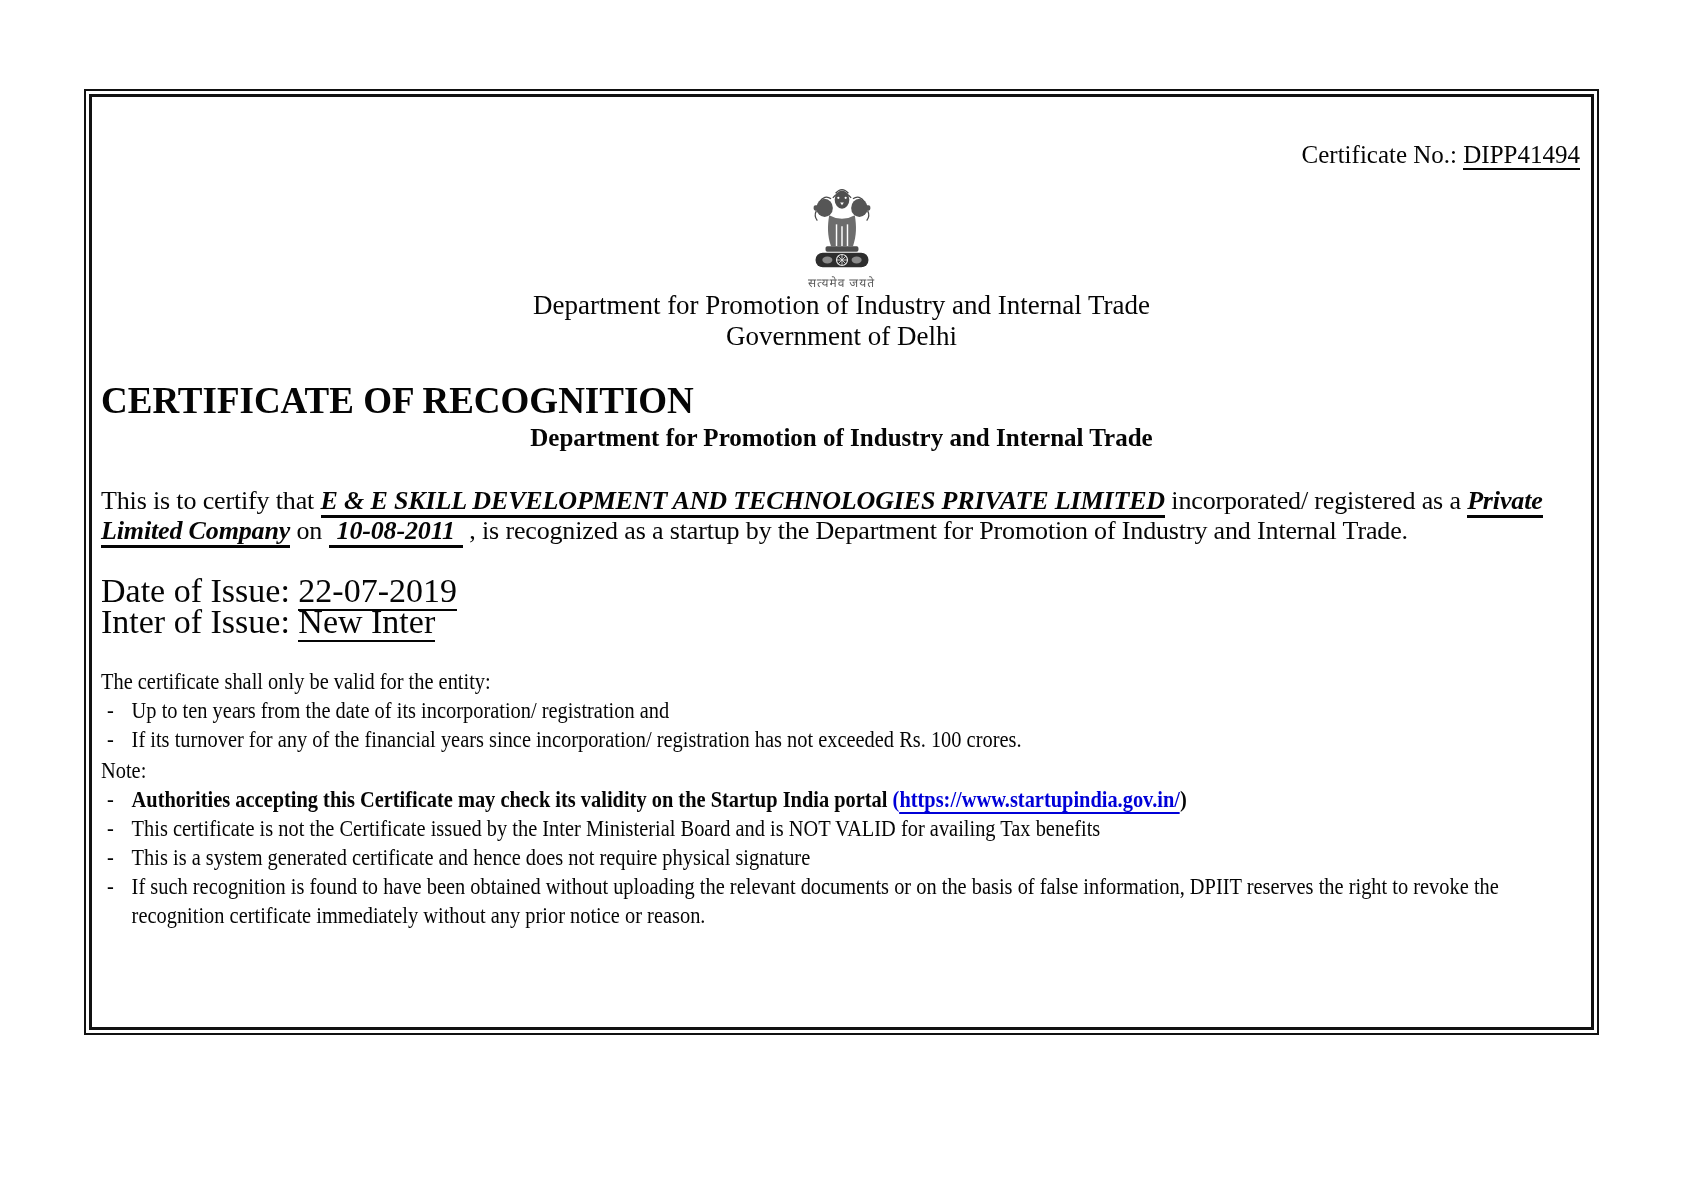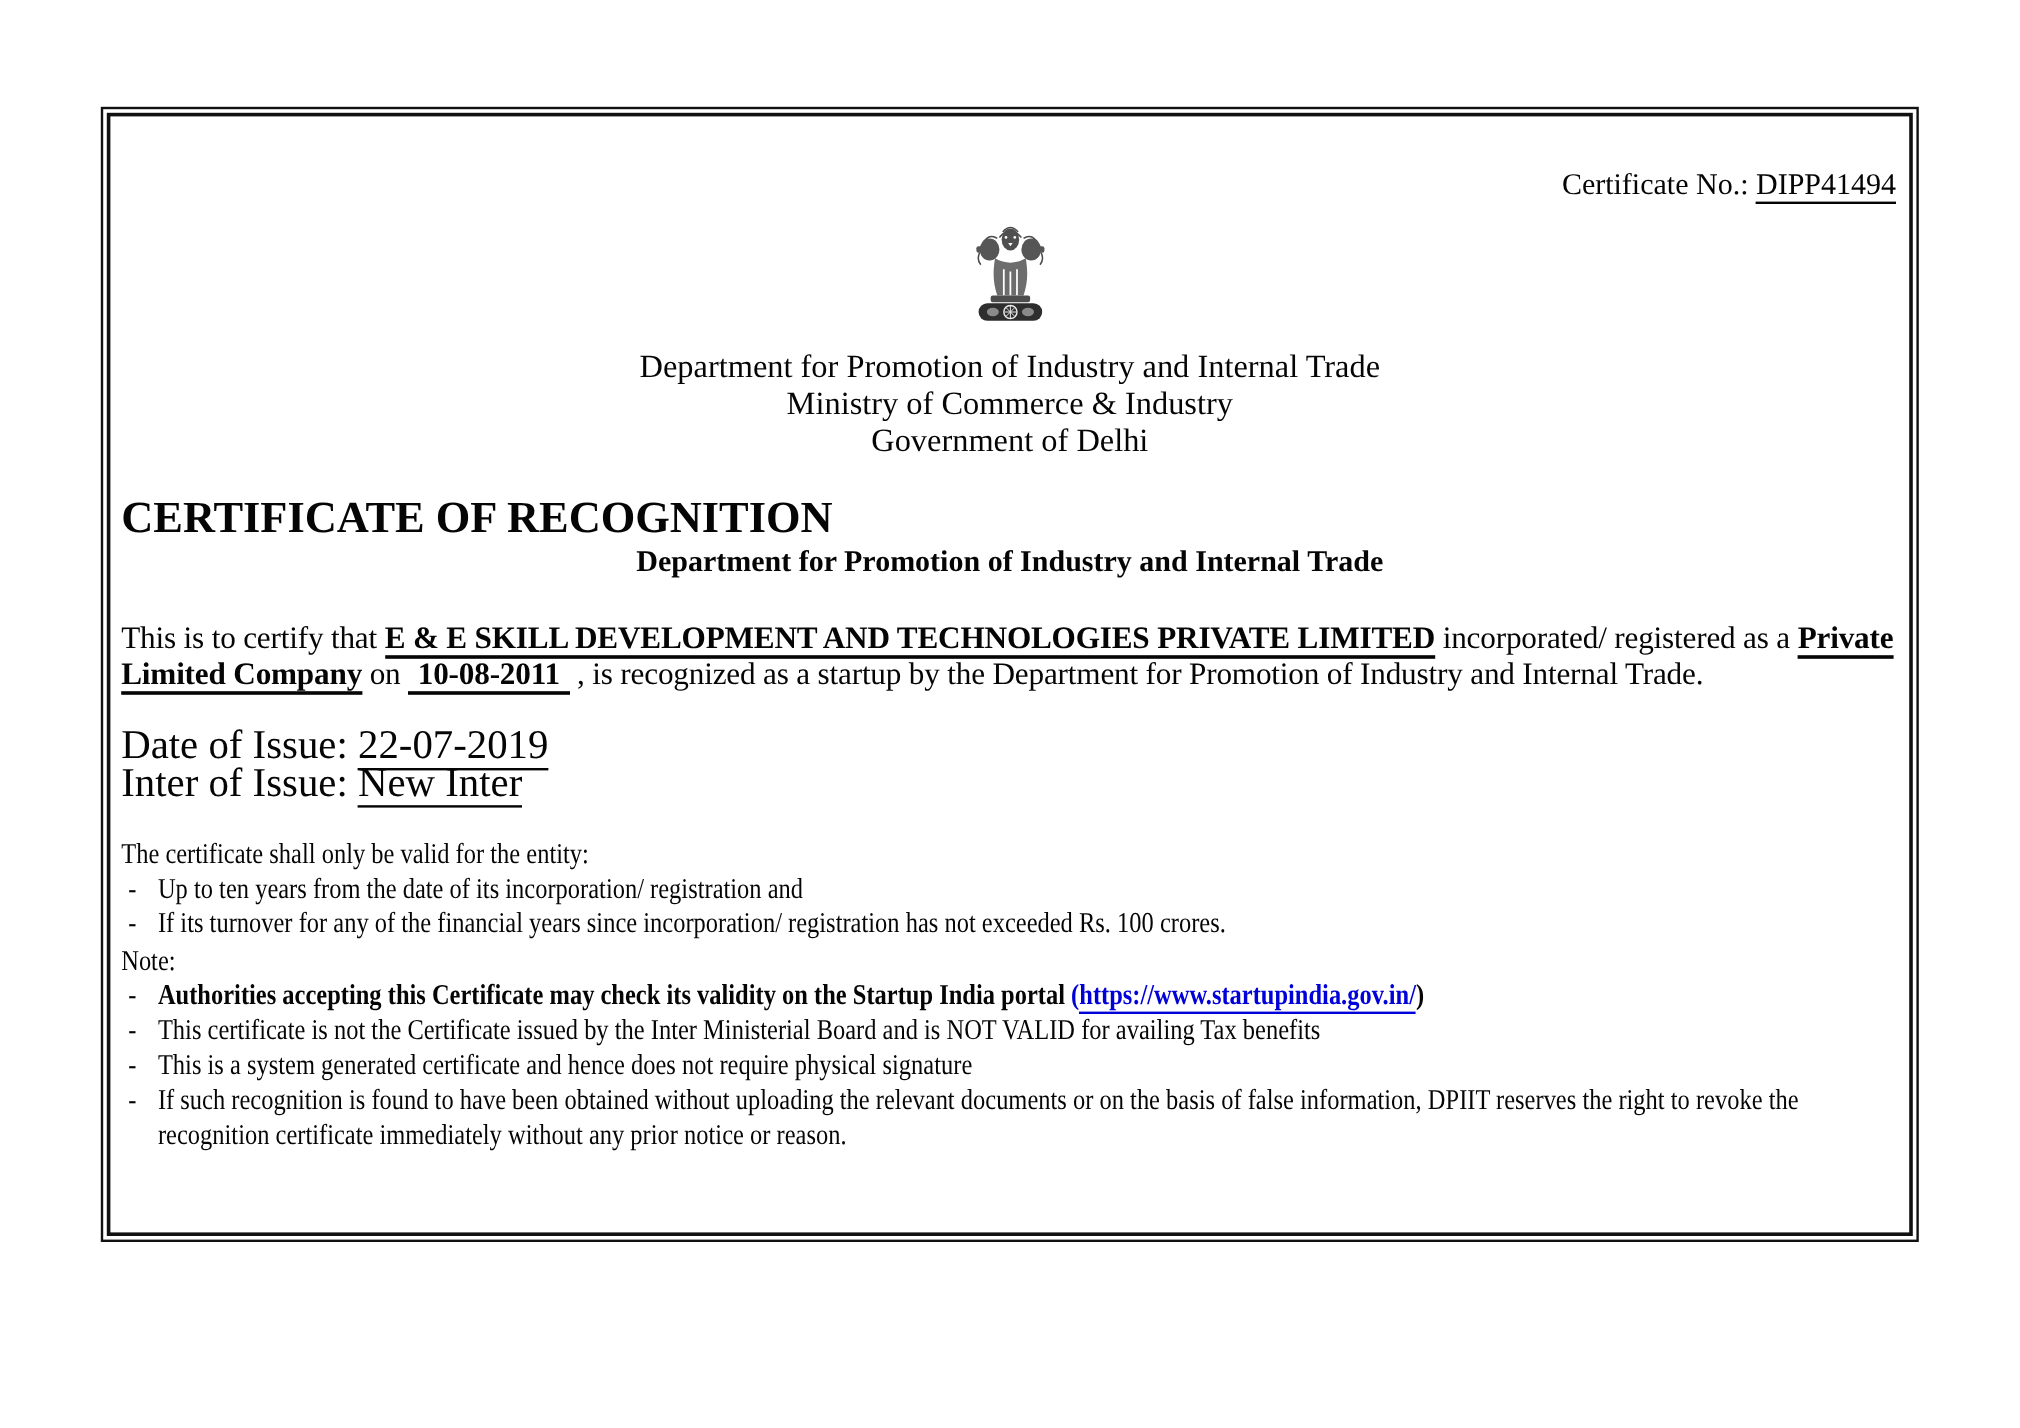--- a/index.html
+++ b/index.html
@@ -65,21 +65,21 @@
     line-height: 30px;
     font-weight: bold;
   }
 
   .para {
     margin-top: 33px;
     font-size: 26px;
     line-height: 30px;
     letter-spacing: -0.15px;
   }
-  .bi { font-weight: bold; }
+  .bi { font-weight: bold; font-style: italic; }
 
   .issue { margin-top: 29px; font-size: 34px; line-height: 31px; }
 
   .lower {
     margin-top: 30px;
     font-size: 24px;
     width: 117.6%;
     transform: scaleX(0.85);
     transform-origin: 0 0;
   }
@@ -151,25 +151,25 @@
         <ellipse cx="19" cy="81" rx="5.5" ry="3.8" fill="#8a8a8a"></ellipse>
         <ellipse cx="51" cy="81" rx="5.5" ry="3.8" fill="#8a8a8a"></ellipse>
         <circle cx="35" cy="81" r="6" fill="none" stroke="#e8e8e8" stroke-width="1.3"></circle>
         <g stroke="#e8e8e8" stroke-width="0.9">
           <line x1="35" y1="75.5" x2="35" y2="86.5"></line>
           <line x1="29.5" y1="81" x2="40.5" y2="81"></line>
           <line x1="31" y1="77" x2="39" y2="85"></line>
           <line x1="39" y1="77" x2="31" y2="85"></line>
         </g>
       </svg>
+      <div class="emblem-caption">सत्यमेव जयते</div>
     </div>
 
     <div class="org">
       <div>Department for Promotion of Industry and Internal Trade</div>
-      <div>Ministry of Commerce &amp; Industry</div>
       <div>Government of Delhi</div>
     </div>
 
     <div class="title">CERTIFICATE OF RECOGNITION</div>
     <div class="subtitle">Department for Promotion of Industry and Internal Trade</div>
 
     <div class="para">
       <span>This is to certify that </span><span class="bi uline-thick">E &amp; E SKILL DEVELOPMENT AND TECHNOLOGIES PRIVATE LIMITED</span><span> incorporated/ registered as a </span><span class="bi uline-thick">Private Limited Company</span><span> on </span><span class="bi uline-thick uline-pad">10-08-2011</span><span> , is recognized as a startup by the Department for Promotion of Industry and Internal Trade.</span>
     </div>
 

